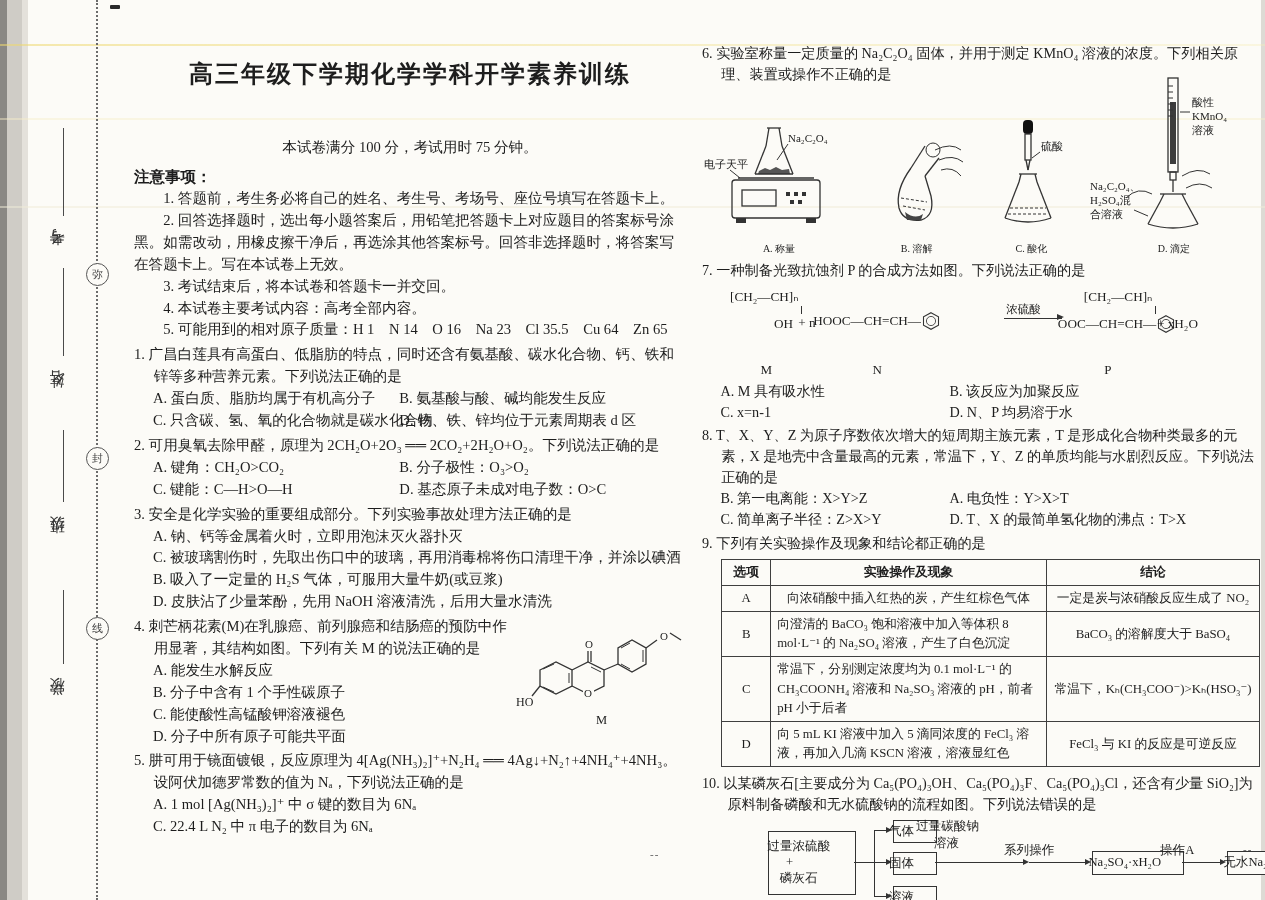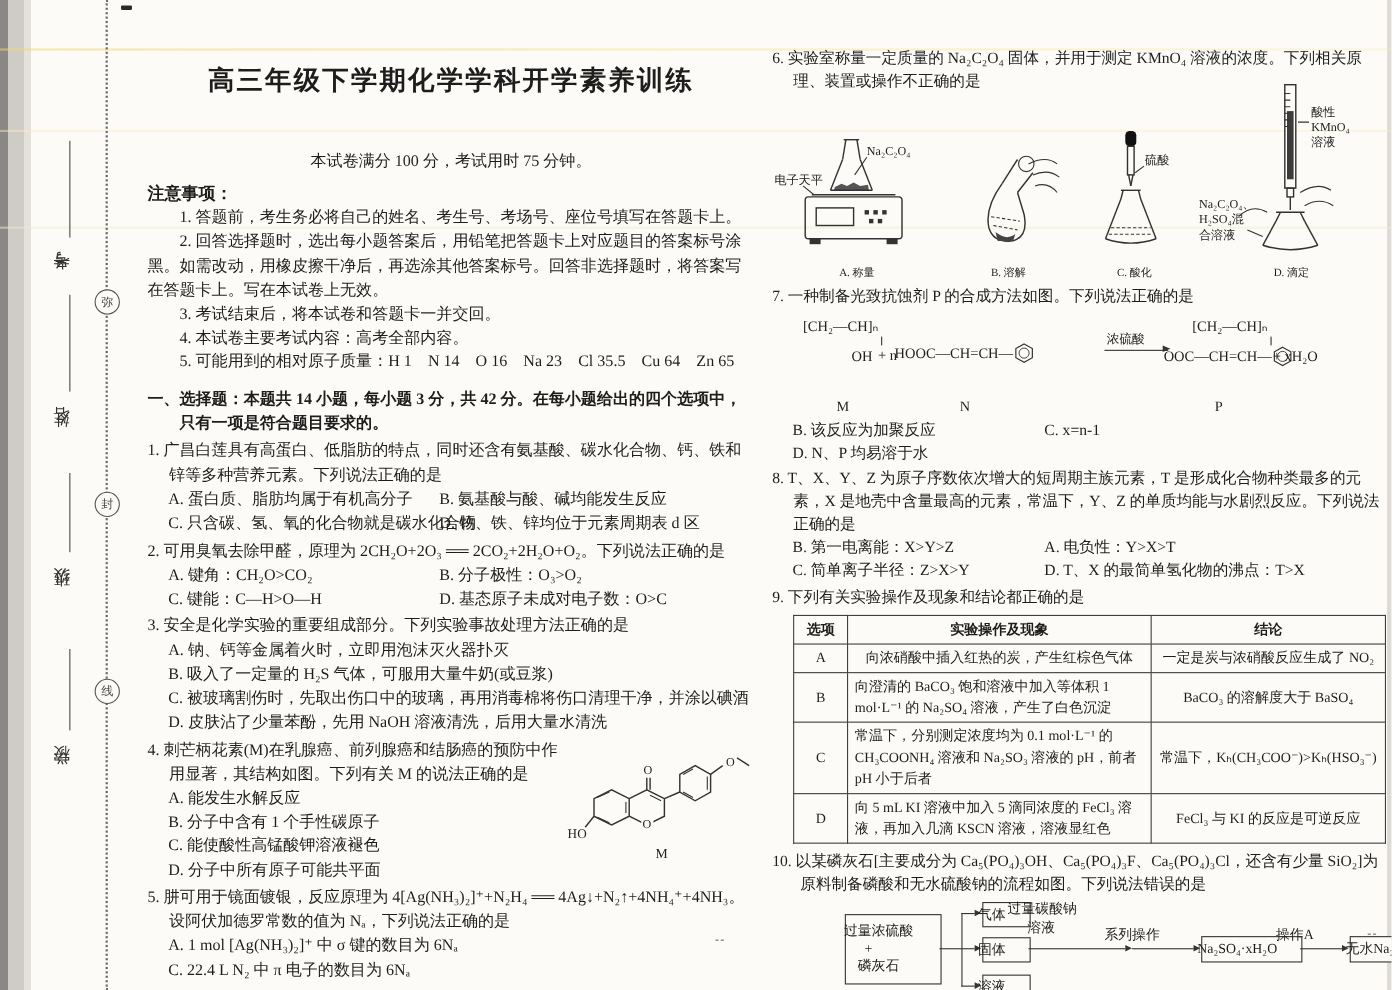--- a/index.html
+++ b/index.html
@@ -115,21 +115,20 @@
     <div class="title">高三年级下学期化学学科开学素养训练</div>
     <div class="subtitle">本试卷满分 100 分，考试用时 75 分钟。</div>
     <div class="notice-h">注意事项：</div>
     <div class="notice">
       <p>1. 答题前，考生务必将自己的姓名、考生号、考场号、座位号填写在答题卡上。</p>
       <p>2. 回答选择题时，选出每小题答案后，用铅笔把答题卡上对应题目的答案标号涂黑。如需改动，用橡皮擦干净后，再选涂其他答案标号。回答非选择题时，将答案写在答题卡上。写在本试卷上无效。</p>
       <p>3. 考试结束后，将本试卷和答题卡一并交回。</p>
       <p>4. 本试卷主要考试内容：高考全部内容。</p>
       <p>5. 可能用到的相对原子质量：H 1　N 14　O 16　Na 23　Cl 35.5　Cu 64　Zn 65</p>
     </div>
-    <div class="section-h">一、选择题：本题共 14 小题，每小题 3 分，共 42 分。在每小题给出的四个选项中，只有一项是符合题目要求的。</div>
 
     <div class="q">
       <span>1. 广昌白莲具有高蛋白、低脂肪的特点，同时还含有氨基酸、碳水化合物、钙、铁和锌等多种营养元素。下列说法正确的是</span>
       <div class="opts2">
         <div class="opt">A. 蛋白质、脂肪均属于有机高分子</div>
         <div class="opt">B. 氨基酸与酸、碱均能发生反应</div>
         <div class="opt">C. 只含碳、氢、氧的化合物就是碳水化合物</div>
         <div class="opt">D. 钙、铁、锌均位于元素周期表 d 区</div>
       </div>
     </div>
@@ -141,22 +140,22 @@
         <div class="opt">B. 分子极性：O₃&gt;O₂</div>
         <div class="opt">C. 键能：C—H&gt;O—H</div>
         <div class="opt">D. 基态原子未成对电子数：O&gt;C</div>
       </div>
     </div>
 
     <div class="q">
       <span>3. 安全是化学实验的重要组成部分。下列实验事故处理方法正确的是</span>
       <div class="opts1">
         <div>A. 钠、钙等金属着火时，立即用泡沫灭火器扑灭</div>
+        <div>C. 被玻璃割伤时，先取出伤口中的玻璃，再用消毒棉将伤口清理干净，并涂以碘酒</div>
         <div>B. 吸入了一定量的 H₂S 气体，可服用大量牛奶(或豆浆)</div>
-        <div>C. 被玻璃割伤时，先取出伤口中的玻璃，再用消毒棉将伤口清理干净，并涂以碘酒</div>
         <div>D. 皮肤沾了少量苯酚，先用 NaOH 溶液清洗，后用大量水清洗</div>
       </div>
     </div>
 
     <div class="q q4wrap">
       <span class="stem">4. 刺芒柄花素(M)在乳腺癌、前列腺癌和结肠癌的预防中作用显著，其结构如图。下列有关 M 的说法正确的是</span>
       <div class="opts1">
         <div>A. 能发生水解反应</div>
         <div>B. 分子中含有 1 个手性碳原子</div>
         <div>C. 能使酸性高锰酸钾溶液褪色</div>
@@ -356,20 +355,21 @@
             <svg width="20" height="20" viewBox="0 0 24 24">
               <polygon class="sline" points="12,2 21,7 21,17 12,22 3,17 3,7"></polygon>
               <circle class="sthin" cx="12" cy="12" r="5.5"></circle>
             </svg>
             <span>+ xH₂O</span>
           </span>
           <span class="lbl" style="margin-left:-40px">P</span>
         </div>
       </div>
       <div class="opts2" style="grid-template-columns:44% 56%">
+        <div class="opt">A. M 具有吸水性</div>
         <div class="opt">B. 该反应为加聚反应</div>
         <div class="opt">C. x=n-1</div>
         <div class="opt">D. N、P 均易溶于水</div>
       </div>
     </div>
 
     <div class="q">
       <span>8. T、X、Y、Z 为原子序数依次增大的短周期主族元素，T 是形成化合物种类最多的元素，X 是地壳中含量最高的元素，常温下，Y、Z 的单质均能与水剧烈反应。下列说法正确的是</span>
       <div class="opts2" style="grid-template-columns:44% 56%">
         <div class="opt">B. 第一电离能：X&gt;Y&gt;Z</div>
@@ -388,21 +388,21 @@
           <th>实验操作及现象</th>
           <th>结论</th>
         </tr>
         <tr class="centerop">
           <td class="sel">A</td>
           <td class="op">向浓硝酸中插入红热的炭，产生红棕色气体</td>
           <td class="concl">一定是炭与浓硝酸反应生成了 NO₂</td>
         </tr>
         <tr>
           <td class="sel">B</td>
-          <td class="op">向澄清的 BaCO₃ 饱和溶液中加入等体积 1 mol·L⁻¹ 的 Na₂SO₄ 溶液，产生了白色沉淀</td>
+          <td class="op">向澄清的 BaCO₃ 饱和溶液中加入等体积 8 mol·L⁻¹ 的 Na₂SO₄ 溶液，产生了白色沉淀</td>
           <td class="concl">BaCO₃ 的溶解度大于 BaSO₄</td>
         </tr>
         <tr>
           <td class="sel">C</td>
           <td class="op">常温下，分别测定浓度均为 0.1 mol·L⁻¹ 的 CH₃COONH₄ 溶液和 Na₂SO₃ 溶液的 pH，前者 pH 小于后者</td>
           <td class="concl">常温下，Kₕ(CH₃COO⁻)&gt;Kₕ(HSO₃⁻)</td>
         </tr>
         <tr>
           <td class="sel">D</td>
           <td class="op">向 5 mL KI 溶液中加入 5 滴同浓度的 FeCl₃ 溶液，再加入几滴 KSCN 溶液，溶液显红色</td>

